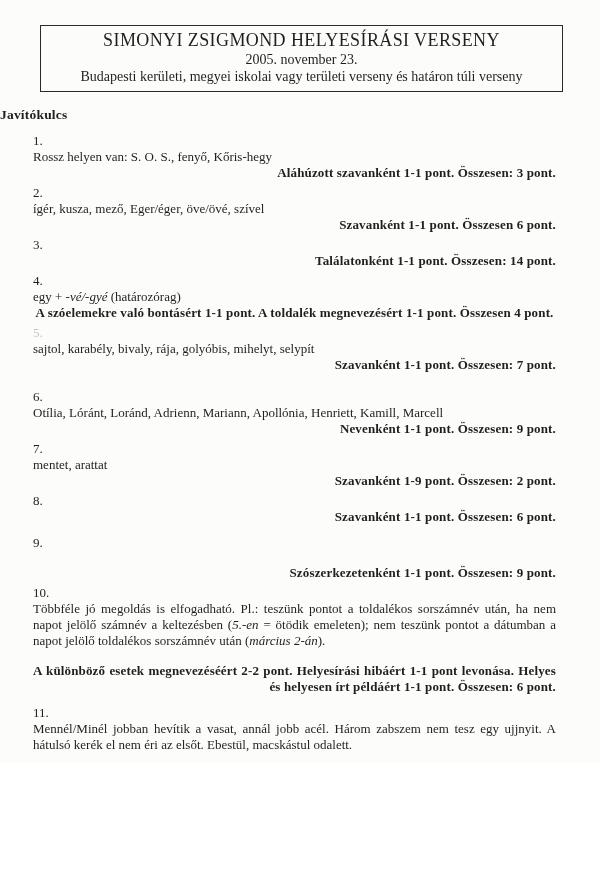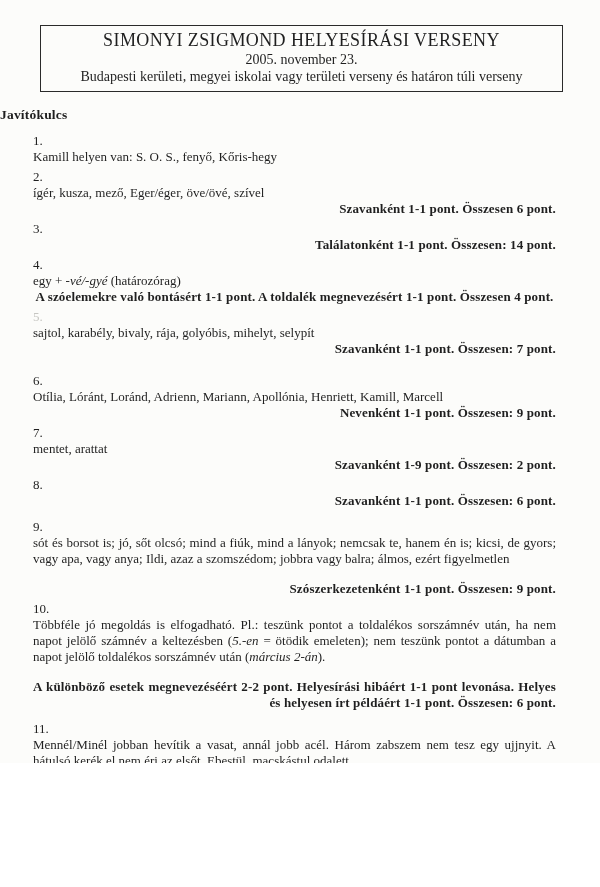--- a/index.html
+++ b/index.html
@@ -103,21 +103,22 @@
     <div class="title">SIMONYI ZSIGMOND HELYESÍRÁSI VERSENY</div>
     <div class="date">2005. november 23.</div>
     <div class="subtitle">Budapesti kerületi, megyei iskolai vagy területi verseny és határon túli verseny</div>
   </div>
 
   <h2 class="section-title">Javítókulcs</h2>
 
   <main class="items">
       <section class="item">
         <div class="item-number">1.</div>
-        <p class="answer"><span>Kamill helyen van: S. O. S., fenyő, Kőris-hegy</span></p>
+        <p class="answer"><span>Rossz helyen van: S. O. S., fenyő, Kőris-hegy</span></p>
+        <p class="score">Aláhúzott szavanként 1-1 pont. Összesen: 3 pont.</p>
       </section>
       <section class="item">
         <div class="item-number">2.</div>
         <p class="answer"><span>ígér, kusza, mező, Eger/éger, öve/övé, szível</span></p>
         <p class="score">Szavanként 1-1 pont. Összesen 6 pont.</p>
       </section>
       <section class="item">
         <div class="item-number">3.</div>
         <p class="score">Találatonként 1-1 pont. Összesen: 14 pont.</p>
       </section>
@@ -140,21 +141,20 @@
         <div class="item-number">7.</div>
         <p class="answer"><span>mentet, arattat</span></p>
         <p class="score">Szavanként 1-9 pont. Összesen: 2 pont.</p>
       </section>
       <section class="item">
         <div class="item-number">8.</div>
         <p class="score">Szavanként 1-1 pont. Összesen: 6 pont.</p>
       </section>
       <section class="item">
         <div class="item-number">9.</div>
-        <p class="answer"><span>sót és borsot is; jó, sőt olcsó; mind a fiúk, mind a lányok; nemcsak te, hanem én is; kicsi, de gyors; vagy apa, vagy anya; Ildi, azaz a szomszédom; jobbra vagy balra; álmos, ezért figyelmetlen</span></p>
         <p class="score">Szószerkezetenként 1-1 pont. Összesen: 9 pont.</p>
       </section>
       <section class="item">
         <div class="item-number">10.</div>
         <p class="answer"><span>Többféle jó megoldás is elfogadható. Pl.: teszünk pontot a toldalékos sorszámnév után, ha nem napot jelölő számnév a keltezésben (</span><em>5.-en</em><span> = ötödik emeleten); nem teszünk pontot a dátumban a napot jelölő toldalékos sorszámnév után (</span><em>március 2-án</em><span>).</span></p>
         <p class="score">A különböző esetek megnevezéséért 2-2 pont. Helyesírási hibáért 1-1 pont levonása. Helyes és helyesen írt példáért 1-1 pont. Összesen: 6 pont.</p>
       </section>
       <section class="item">
         <div class="item-number">11.</div>
         <p class="answer"><span>Mennél/Minél jobban hevítik a vasat, annál jobb acél. Három zabszem nem tesz egy ujjnyit. A hátulsó kerék el nem éri az elsőt. Ebestül, macskástul odalett.</span></p>

